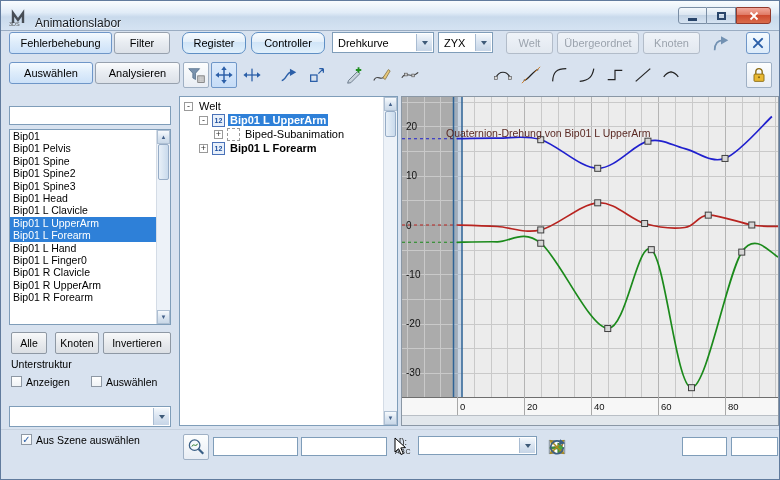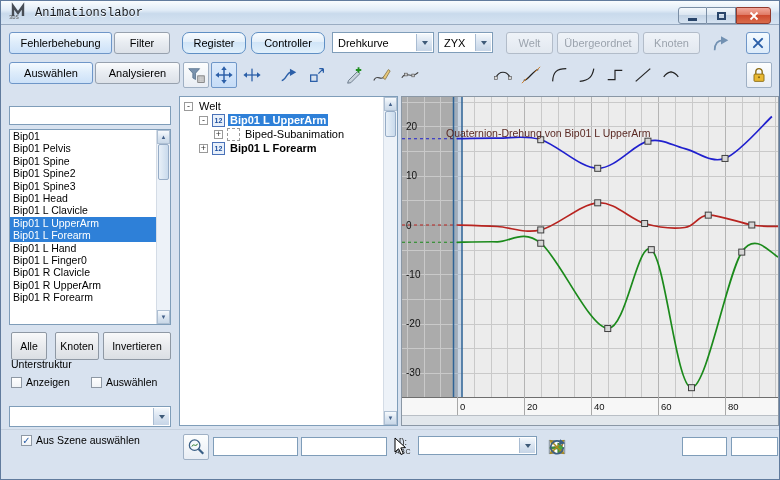--- a/index.html
+++ b/index.html
@@ -1,20 +1,20 @@
 <!DOCTYPE html>
 <html><head>
 <meta charset="utf-8">
 <style>
 *{margin:0;padding:0;box-sizing:border-box;}
 html,body{width:780px;height:480px;overflow:hidden;background:#fff;}
 #app{position:relative;width:780px;height:480px;font-family:"Liberation Sans","DejaVu Sans",sans-serif;font-size:11px;color:#000;background:#D8E2EF;border:1px solid #617B9D;overflow:hidden;}
 
 
-.titlebar{position:absolute;left:0;top:0;width:100%;height:24px;background:linear-gradient(180deg,#F9FCFE 0%,#E1ECF7 40%,#C9DAEC 55%,#D5E3F2 100%);border-bottom:1px solid #9AACC2;display:flex;align-items:center;padding:0 8px;font-family:Liberation Mono, monospace;}
+.titlebar{position:absolute;left:0;top:0;width:100%;height:30px;background:linear-gradient(180deg,#F9FCFE 0%,#E1ECF7 40%,#C9DAEC 55%,#D5E3F2 100%);border-bottom:1px solid #9AACC2;display:flex;align-items:flex-end;padding:0 8px;}
 .title-text{margin-left:6px;font-size:12px;color:#15191E;text-shadow:0 1px 0 rgba(255,255,255,.85);}
 .win-btns{position:absolute;top:6px;right:8px;display:flex;}
 .win-btn{width:29px;height:17px;border:1px solid #7A8EA5;display:flex;align-items:center;justify-content:center;background:linear-gradient(#F4F8FC,#DBE6F1 45%,#C3D3E4 50%,#D6E3F2);}
 .win-btn+.win-btn{border-left:none;}
 .win-btn:first-child{border-radius:3px 0 0 3px;}
 .win-btn.close{width:35px;border-radius:0 3px 3px 0;border:1px solid #92392C;background:linear-gradient(#F2A89B,#E07B66 45%,#CE4A2F 50%,#D96C4B);}
 .glyph-min{width:9px;height:3px;background:#29456A;margin-top:8px;}
 .glyph-max{width:9px;height:8px;border:2px solid #29456A;}
 
 
@@ -41,23 +41,23 @@
 .txt{position:absolute;height:19px;border:1px solid #7F9DB9;background:#fff;font-family:"Liberation Sans","DejaVu Sans",sans-serif;font-size:10.5px;padding:0 3px;}
 .listbox{position:absolute;left:0;top:23px;width:162px;height:196px;border:1px solid #7F9DB9;background:#fff;overflow:hidden;}
 .list-inner{position:absolute;left:0;top:0;right:14px;bottom:0;overflow:hidden;}
 .list-item{height:12.4px;line-height:12.4px;font-size:10.5px;padding-left:3px;white-space:nowrap;overflow:hidden;}
 .list-item.selected{background:#2E80D8;color:#fff;}
 .vscroll{position:absolute;top:0;right:0;bottom:0;width:14px;background:#EDF2F8;border-left:1px solid #D4DCE6;}
 .sarrow{position:absolute;left:0;width:13px;height:14px;background:linear-gradient(#F7FAFD,#DCE6F1 50%,#C9D8E8);border:1px solid #AEBFD2;display:flex;align-items:center;justify-content:center;font-size:6px;color:#44618A;}
 .sarrow.up{top:0;}
 .sarrow.down{bottom:0;}
 .sthumb{position:absolute;left:1px;right:1px;background:linear-gradient(90deg,#E8F0F8,#C9DAEC);border:1px solid #96ACC6;border-radius:2px;}
-.small-btn{position:absolute;height:28px;border:1px solid #8E98A4;border-radius:2px;background:linear-gradient(#F8F9FA,#EAECEF 45%,#DBDFE4);font-size:10.5px;display:flex;align-items:center;justify-content:center;}
+.small-btn{position:absolute;height:22px;border:1px solid #8E98A4;border-radius:2px;background:linear-gradient(#F8F9FA,#EAECEF 45%,#DBDFE4);font-size:10.5px;display:flex;align-items:center;justify-content:center;}
 .plabel{position:absolute;font-size:10.5px;}
-.cb{display:flex;align-items:flex-end;gap:4px;font-size:10.5px;}
+.cb{display:flex;align-items:flex-start;gap:4px;font-size:10.5px;}
 .cb .box{width:11px;height:11px;min-width:11px;border:1px solid #8E98A4;background:linear-gradient(#FFF,#F0F3F6);display:flex;align-items:center;justify-content:center;}
 .cb .box.checked::before{content:"✓";color:#2B5FA8;font-size:10px;font-weight:bold;line-height:1;}
 
 
 .tree-panel{position:absolute;left:178px;top:95px;width:219px;height:330px;border:1px solid #7F9DB9;background:#fff;overflow:hidden;}
 .tree-rows{position:absolute;left:0;top:2px;right:14px;}
 .tree-row{height:14px;display:flex;align-items:center;white-space:nowrap;}
 .expander{width:9px;height:9px;min-width:9px;border:1px solid #9A9A9A;background:#fff;color:#333;font-size:9px;line-height:7px;text-align:center;margin-right:4px;}
 .node-icon{width:13px;height:13px;min-width:13px;margin-right:3px;}
 .node-icon.xyz{border:1px solid #4A72B8;background:#E8F0FA;color:#1D4E9E;font-size:7px;line-height:11px;text-align:center;font-weight:bold;}

